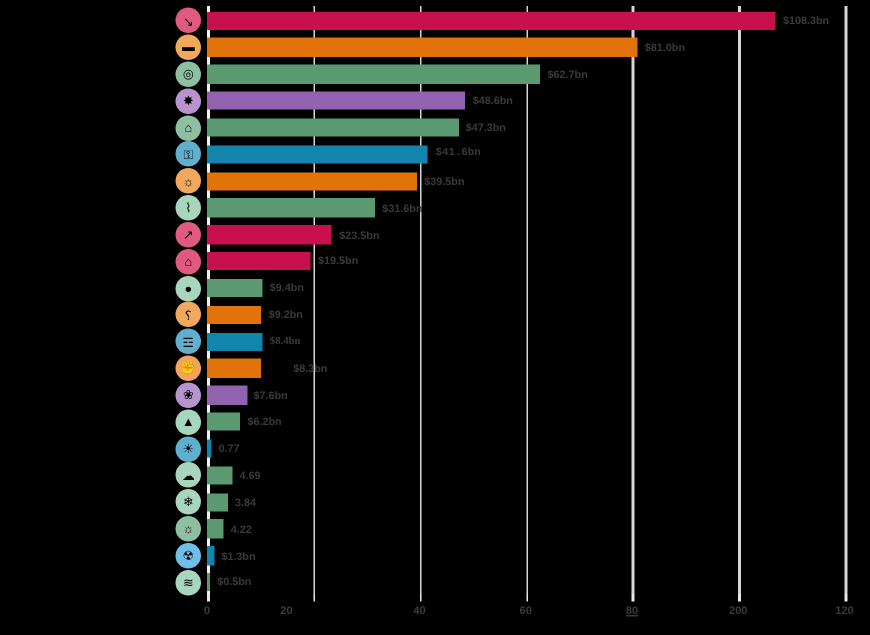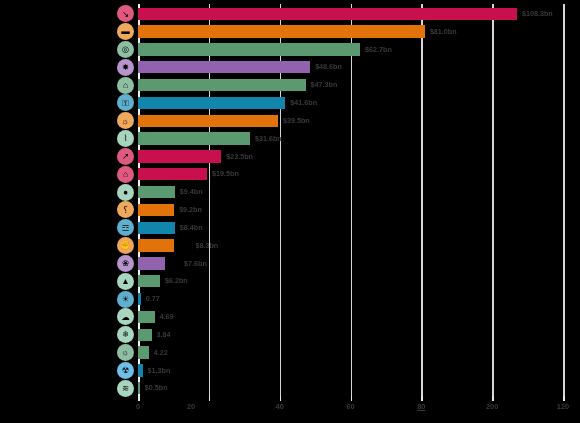--- a/index.html
+++ b/index.html
@@ -72,21 +72,21 @@
           <div class="val" style="left: 177.125px;">$48.6bn</div>
         </div>
         <div class="row" style="top: 71.32px;">
           <div class="badge" style="left: -21px; background: rgb(143, 191, 163);">⌂</div>
           <div class="bar" style="left: 0px; width: 167.521px; background: rgb(91, 153, 112);"></div>
           <div class="val" style="left: 172.521px;">$47.3bn</div>
         </div>
         <div class="row" style="top: 89.15px;">
           <div class="badge" style="left: -21px; background: rgb(95, 176, 206);">⚿</div>
           <div class="bar" style="left: 0px; width: 147.333px; background: rgb(18, 133, 173);"></div>
-          <div class="val" style="left: 152.333px;">$41.6bn</div>
+          <div class="val" style="left: 152.333px; font-family: Liberation Mono, monospace;">$41.6bn</div>
         </div>
         <div class="row" style="top: 106.98px;">
           <div class="badge" style="left: -21px; background: rgb(240, 169, 92);">☼</div>
           <div class="bar" style="left: 0px; width: 139.896px; background: rgb(226, 115, 11);"></div>
           <div class="val" style="left: 144.896px;">$39.5bn</div>
         </div>
         <div class="row" style="top: 124.81px;">
           <div class="badge" style="left: -21px; background: rgb(168, 213, 190);">⌇</div>
           <div class="bar" style="left: 0px; width: 111.917px; background: rgb(91, 153, 112);"></div>
           <div class="val" style="left: 116.917px;">$31.6bn</div>
@@ -107,31 +107,31 @@
           <div class="val" style="left: 41.8333px;">$9.4bn</div>
         </div>
         <div class="row" style="top: 196.13px;">
           <div class="badge" style="left: -21px; background: rgb(240, 169, 92);">⸮</div>
           <div class="bar" style="left: 0px; width: 36.125px; background: rgb(226, 115, 11);"></div>
           <div class="val" style="left: 41.125px;">$9.2bn</div>
         </div>
         <div class="row" style="top: 213.96px;">
           <div class="badge" style="left: -21px; background: rgb(95, 176, 206);">☲</div>
           <div class="bar" style="left: 0px; width: 36.8333px; background: rgb(18, 133, 173);"></div>
-          <div class="val" style="left: 41.8333px;">$8.4bn</div>
+          <div class="val" style="left: 41.8333px; font-family: Liberation Serif, serif;">$8.4bn</div>
         </div>
         <div class="row" style="top: 231.79px;">
           <div class="badge" style="left: -21px; background: rgb(242, 163, 92);">✊</div>
           <div class="bar" style="left: 0px; width: 36.4792px; background: rgb(226, 115, 11);"></div>
           <div class="val" style="left: 41.4792px; margin-left: 16px;">$8.3bn</div>
         </div>
         <div class="row" style="top: 249.62px;">
           <div class="badge" style="left: -21px; background: rgb(184, 148, 206);">❀</div>
           <div class="bar" style="left: 0px; width: 26.9167px; background: rgb(145, 99, 174);"></div>
-          <div class="val" style="left: 46px;">$7.6bn</div>
+          <div class="val" style="left: 31px;">$7.6bn</div>
         </div>
         <div class="row" style="top: 267.45px;">
           <div class="badge" style="left: -21px; background: rgb(168, 213, 190);">▲</div>
           <div class="bar" style="left: 0px; width: 21.9583px; background: rgb(91, 153, 112);"></div>
           <div class="val" style="left: 26.9583px;">$6.2bn</div>
         </div>
         <div class="row" style="top: 285.28px;">
           <div class="badge" style="left: -21px; background: rgb(95, 176, 206);">☀</div>
           <div class="bar" style="left: 0px; width: 2.72708px; background: rgb(18, 133, 173);"></div>
           <div class="val" style="left: 7.72708px;">0.77</div>

